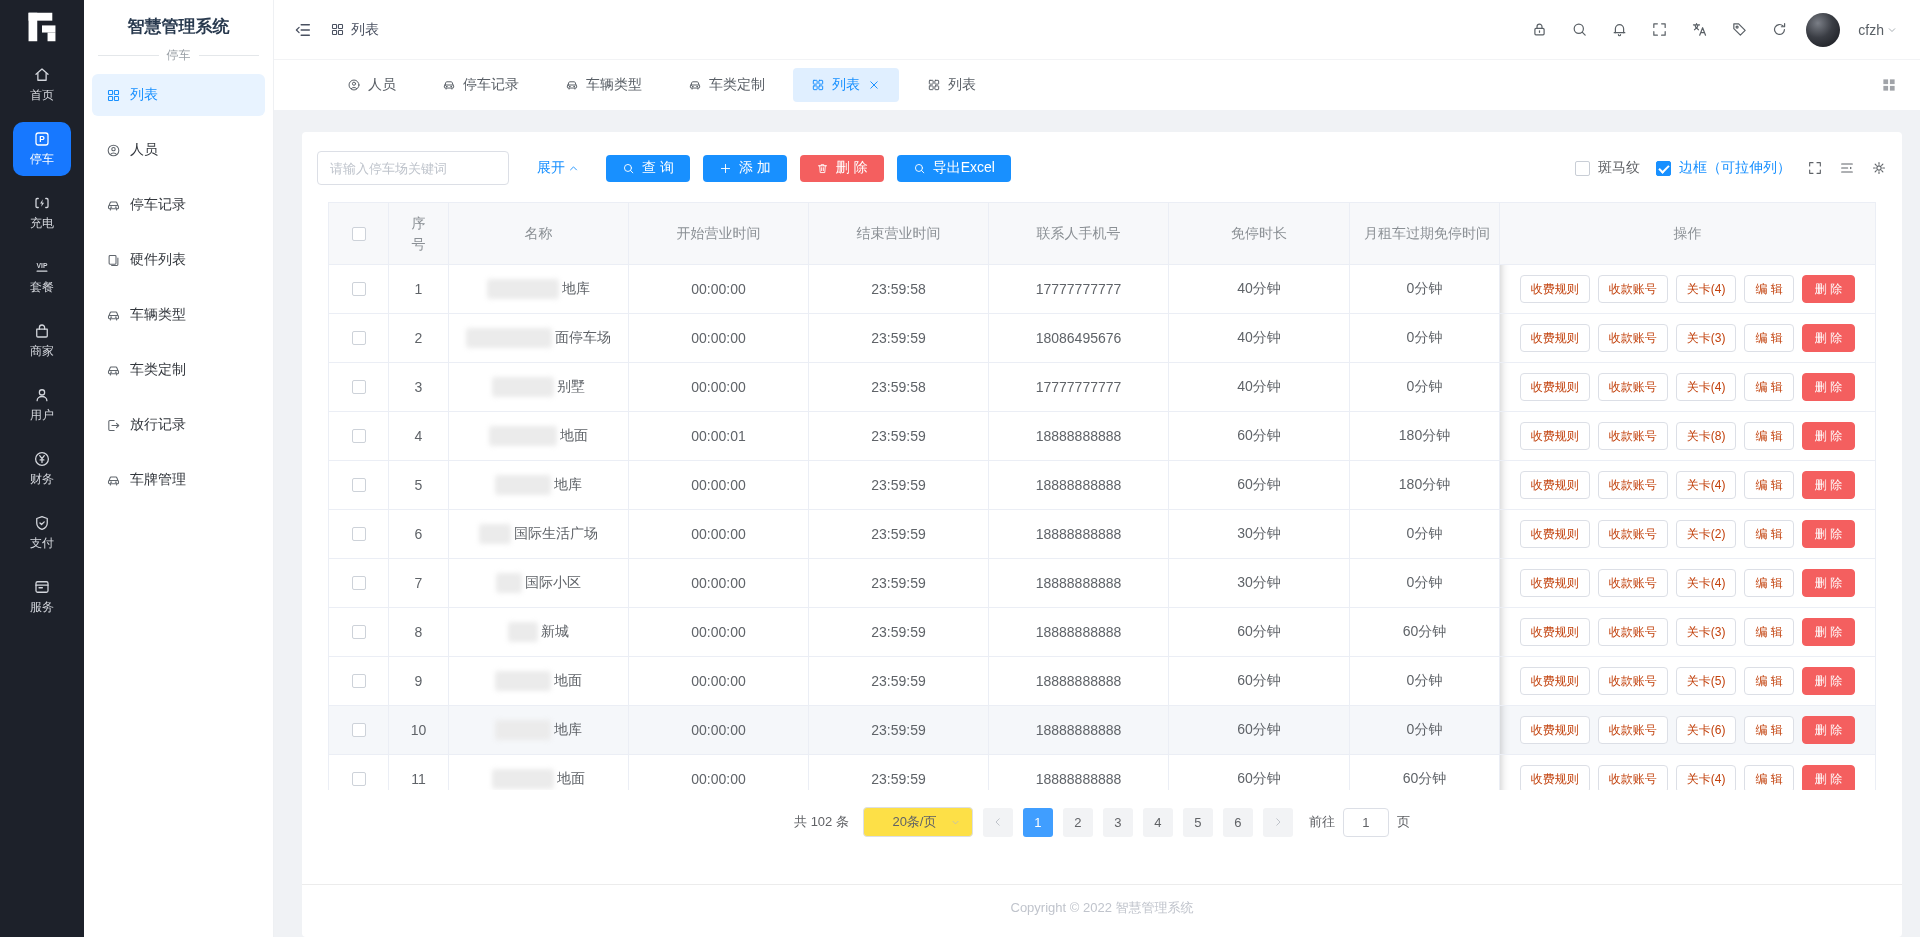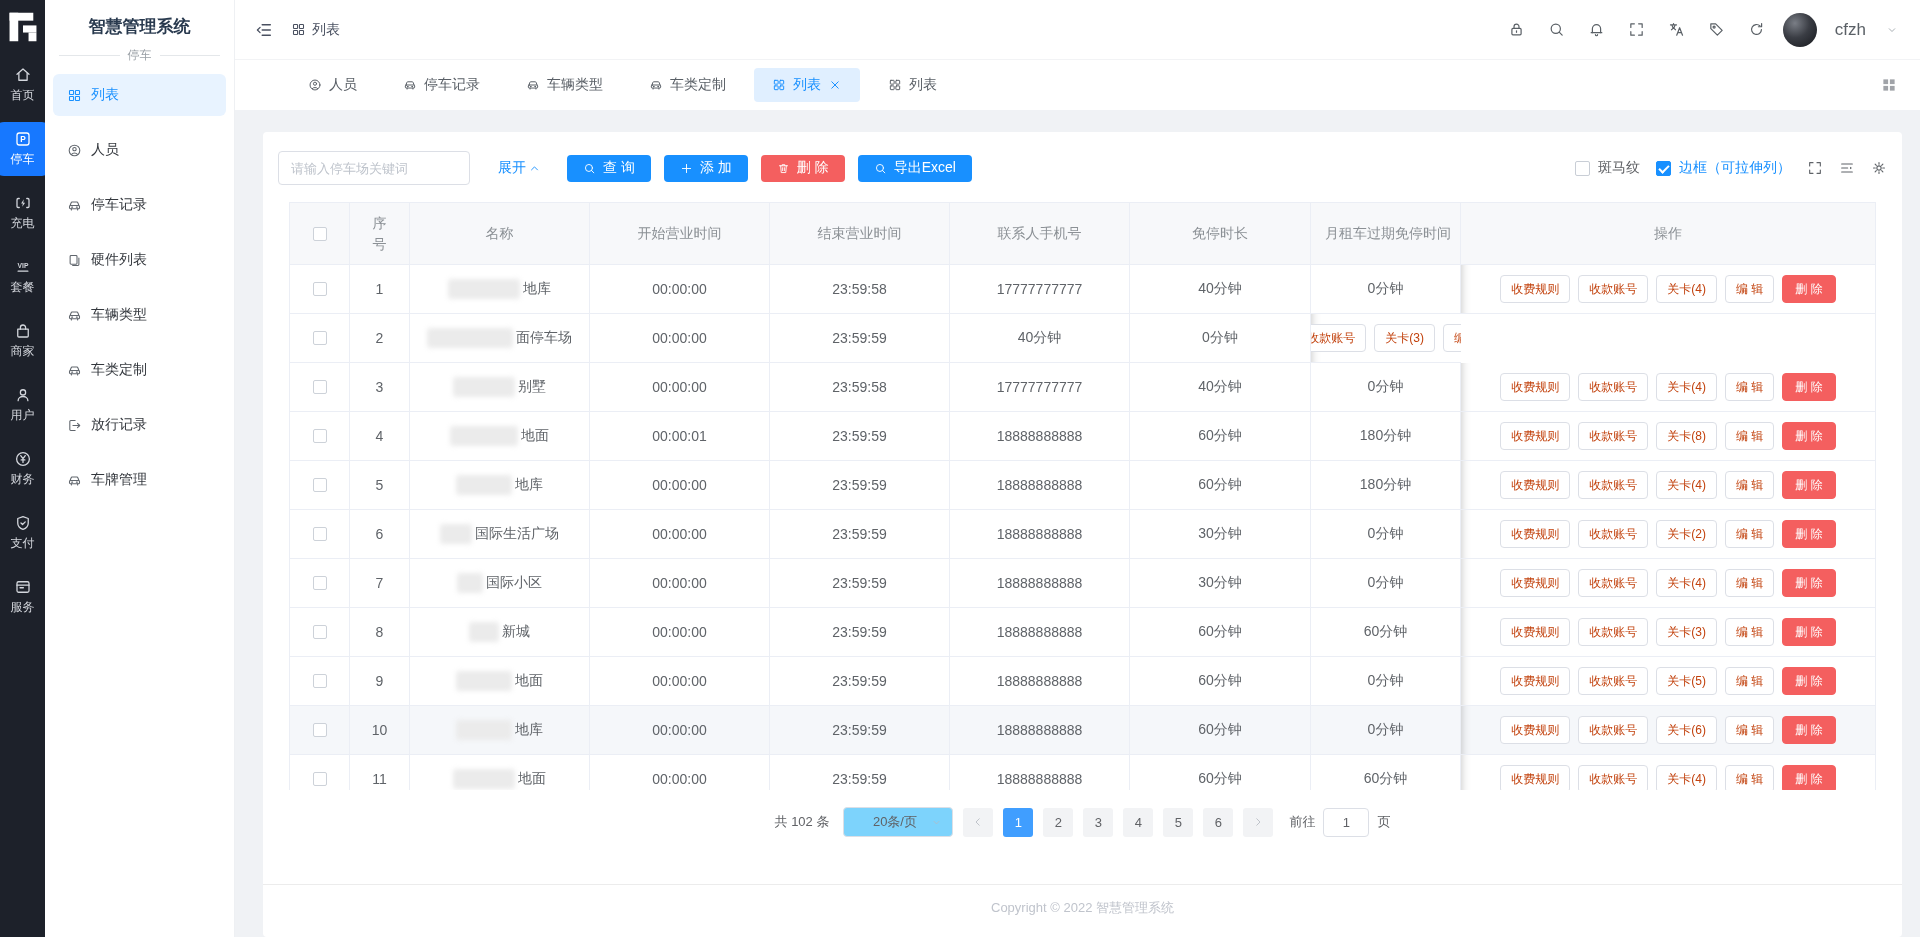--- a/index.html
+++ b/index.html
@@ -3,21 +3,21 @@
 <meta charset="utf-8">
 <style>
   * { margin:0; padding:0; box-sizing:border-box; }
   html,body { width:1920px; height:937px; overflow:hidden; }
   body { font-family:"Liberation Sans","DejaVu Sans",sans-serif; font-size:14px; color:#333;
          background:#f0f2f5; display:flex; }
   .icon { display:inline-flex; align-items:center; justify-content:center; }
   .icon svg { width:100%; height:100%; }
 
   
-  .rail { width:45px; background:#1d212a; flex-shrink:0; display:flex; flex-direction:column; align-items:center; padding-top:8px; }
+  .rail { width:84px; background:#1d212a; flex-shrink:0; display:flex; flex-direction:column; align-items:center; padding-top:8px; }
   .rail-logo { width:38px; height:38px; color:#fff; margin-bottom:12px; }
   .rail-item { width:58px; height:54px; border-radius:10px; display:flex; flex-direction:column; align-items:center;
                justify-content:center; gap:3px; color:#d4d7dd; font-size:12px; margin-bottom:10px; cursor:pointer; }
   .rail-item .icon { width:18px; height:18px; }
   .rail-item.active { background:#1778ff; color:#fff; }
 
   
   .sidebar { width:190px; background:#fff; border-right:1px solid #eef0f3; flex-shrink:0; }
   .sb-title { font-size:17px; font-weight:700; color:#28394e; text-align:center; padding:15px 0 9px; }
   .sb-sub { display:flex; align-items:center; gap:8px; color:#9aa0a6; font-size:12px; padding:0 14px 10px; }
@@ -32,21 +32,21 @@
   .main { flex:1; display:flex; flex-direction:column; min-width:0; }
 
   .topbar { height:59px; background:#fff; display:flex; align-items:center; padding:0 22px 0 20px; gap:18px; flex-shrink:0; }
   .collapse-btn { width:18px; height:18px; color:#495060; cursor:pointer; }
   .crumb { display:flex; align-items:center; gap:6px; color:#495060; }
   .crumb .icon { width:15px; height:15px; }
   .topbar-right { margin-left:auto; display:flex; align-items:center; gap:23px; color:#5a6066; }
   .tb-icon { width:17px; height:17px; cursor:pointer; }
   .avatar { width:34px; height:34px; border-radius:50%; cursor:pointer;
             background:radial-gradient(circle at 35% 30%, #7a7e86 0%, #3a3d44 45%, #15171c 100%); }
-  .user-chip { display:flex; align-items:center; gap:20px; font-size:17px; color:#5a6066; cursor:pointer; }
+  .user-chip { display:flex; align-items:center; gap:2px; font-size:14px; color:#5a6066; cursor:pointer; }
   .user-chip .icon { width:12px; height:12px; color:#9aa0a6; }
 
   .tabbar { height:51px; background:#fff; border-top:1px solid #f2f3f5; display:flex; align-items:center;
             padding:0 22px 0 55px; gap:10px; flex-shrink:0; }
   .tab { height:34px; padding:0 18px; display:flex; align-items:center; gap:7px; font-size:14px; color:#595f66;
          border-radius:4px; cursor:pointer; white-space:nowrap; }
   .tab .icon { width:14px; height:14px; }
   .tab.active { background:#e0efff; color:#1890ff; }
   .tab-close { width:12px; height:12px; cursor:pointer; }
   .tab-options { margin-left:auto; width:18px; height:18px; color:#a0a3a8; cursor:pointer; }
@@ -92,21 +92,21 @@
   .mask { display:inline-block; height:20px; border-radius:3px; background:#ebebeb; filter:blur(2.5px); margin-right:3px; flex-shrink:0; }
   .c-actions { gap:8px; box-shadow:inset 10px 0 10px -10px rgba(0,0,0,.25); }
   .abtn { height:28px; padding:0 10px; background:#fff; border:1px solid #dcdfe6; border-radius:4px; color:#c2410c;
           font-size:12px; cursor:pointer; white-space:nowrap; font-family:inherit; }
   .abtn.danger { background:#f45f5f; border-color:#f45f5f; color:#fff; padding:0 12px; }
 
   
   .pagination { display:flex; align-items:center; justify-content:center; gap:10px; padding-top:17px;
                 font-size:13px; color:#606266; flex-shrink:0; }
   .pg-total { margin-right:4px; }
-  .pg-size { width:110px; height:30px; border:1px solid #dcdfe6; border-radius:4px; background:#7dd3fc; display:flex;
+  .pg-size { width:110px; height:30px; border:1px solid #dcdfe6; border-radius:4px; background:#fde047; display:flex;
              align-items:center; justify-content:center; gap:14px; cursor:pointer;padding-left:18px; }
   .pg-size .icon { width:11px; height:11px; color:#b6bac2; }
   .pg-btn { min-width:30px; height:29px; padding:0 5px; background:#f2f3f5; border-radius:3px; display:flex;
             align-items:center; justify-content:center; cursor:pointer; color:#606266; }
   .pg-btn.active { background:#409eff; color:#fff; }
   .pg-nav { color:#b6bac2; }
   .pg-nav .icon { width:12px; height:12px; }
   .pg-goto { display:flex; align-items:center; gap:8px; margin-left:6px; }
   .pg-input { width:46px; height:29px; border:1px solid #dcdfe6; border-radius:4px; text-align:center;
               font-size:13px; color:#606266; outline:none; font-family:inherit; }
@@ -618,20 +618,21 @@
               <div class="row-cb">
                 <span class="cbx"></span>
               </div>
               <div>2</div>
               <div>
                 <span class="mask" style="width: 86px;"></span>
                 <span>面停车场</span>
               </div>
               <div>00:00:00</div>
               <div>23:59:59</div>
+              <div>18086495676</div>
               <div>40分钟</div>
               <div>0分钟</div>
               <div class="c-actions">
                 <button class="abtn">收费规则</button>
                 <button class="abtn">收款账号</button>
                 <button class="abtn">关卡(3)</button>
                 <button class="abtn">编 辑</button>
                 <button class="abtn danger">删 除</button>
               </div>
             </div>

